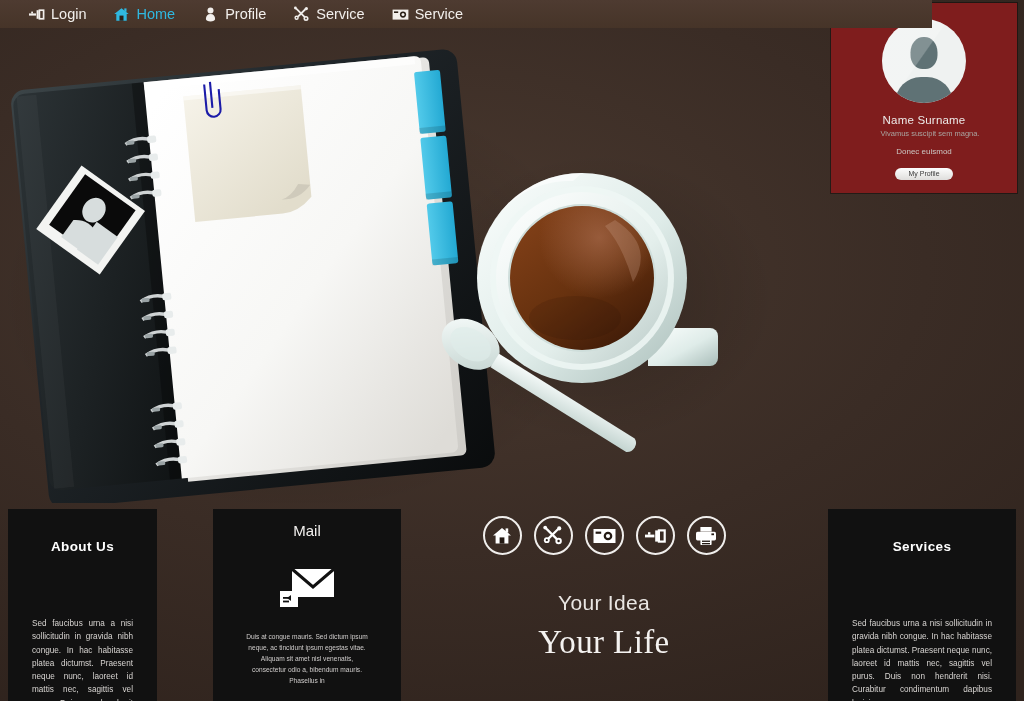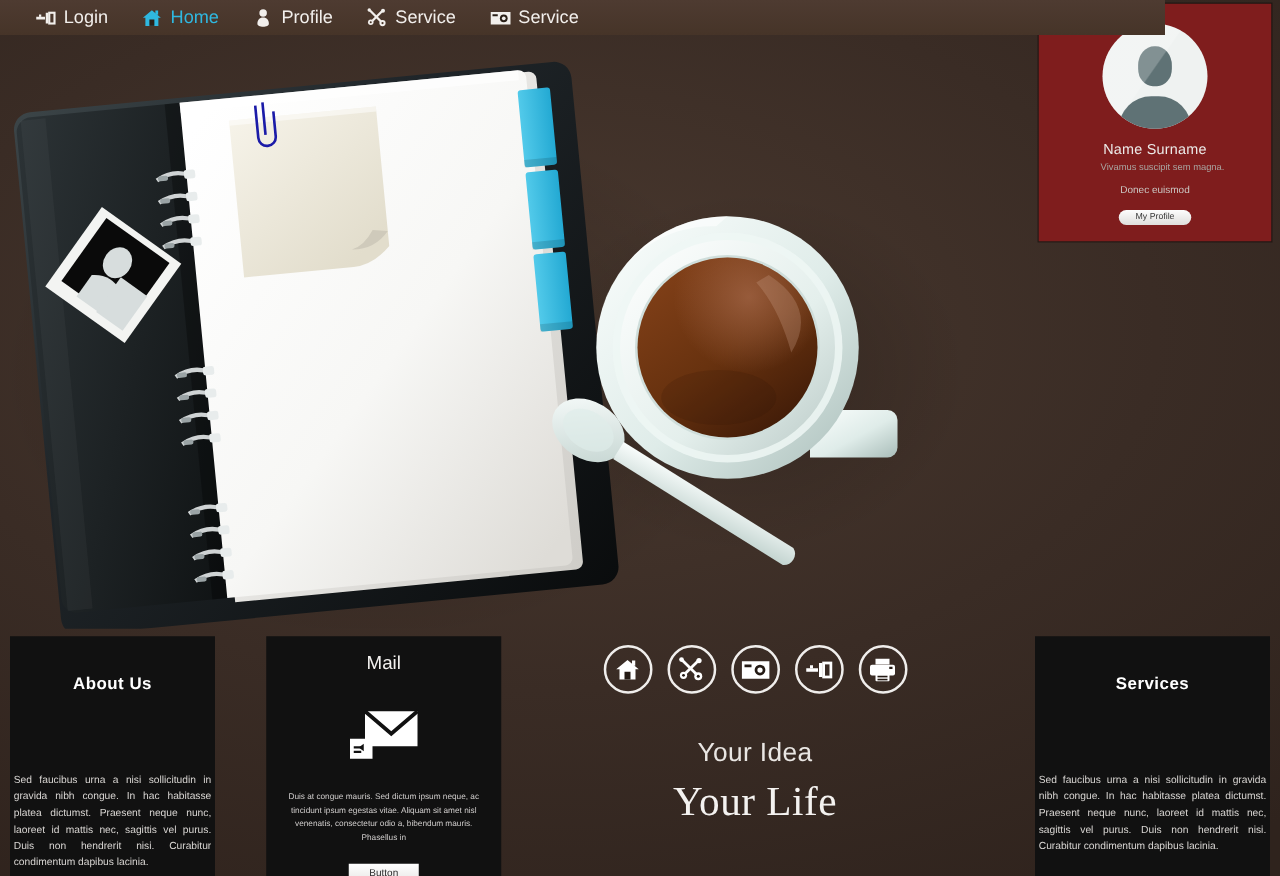--- a/index.html
+++ b/index.html
@@ -79,23 +79,23 @@
 
   
   #hero { position: absolute; top: 28px; left: 0; width: 1024px; height: 475px; z-index: 10; }
   #hero svg { display: block; }
 
   
   .panel {
     position: absolute;
     background: #111111;
     z-index: 25;
-    padding: 0 3px;
-  }
-  #panel-about   { left: 8px;   top: 509px; width: 164px; height: 192px; }
+    padding: 0 24px;
+  }
+  #panel-about   { left: 8px;   top: 509px; width: 149px; height: 192px; }
   #panel-mail    { left: 213px; top: 509px; width: 188px; height: 192px; }
   #panel-services{ left: 828px; top: 509px; width: 188px; height: 244px; }
 
   .panel-title-bold {
     color: #ffffff; font-size: 13.5px; font-weight: bold;
     text-align: center; letter-spacing: .4px;
     margin-top: 30px;
   }
   .panel-title-light {
     color: #f3f1ef; font-size: 15px; font-weight: normal;

